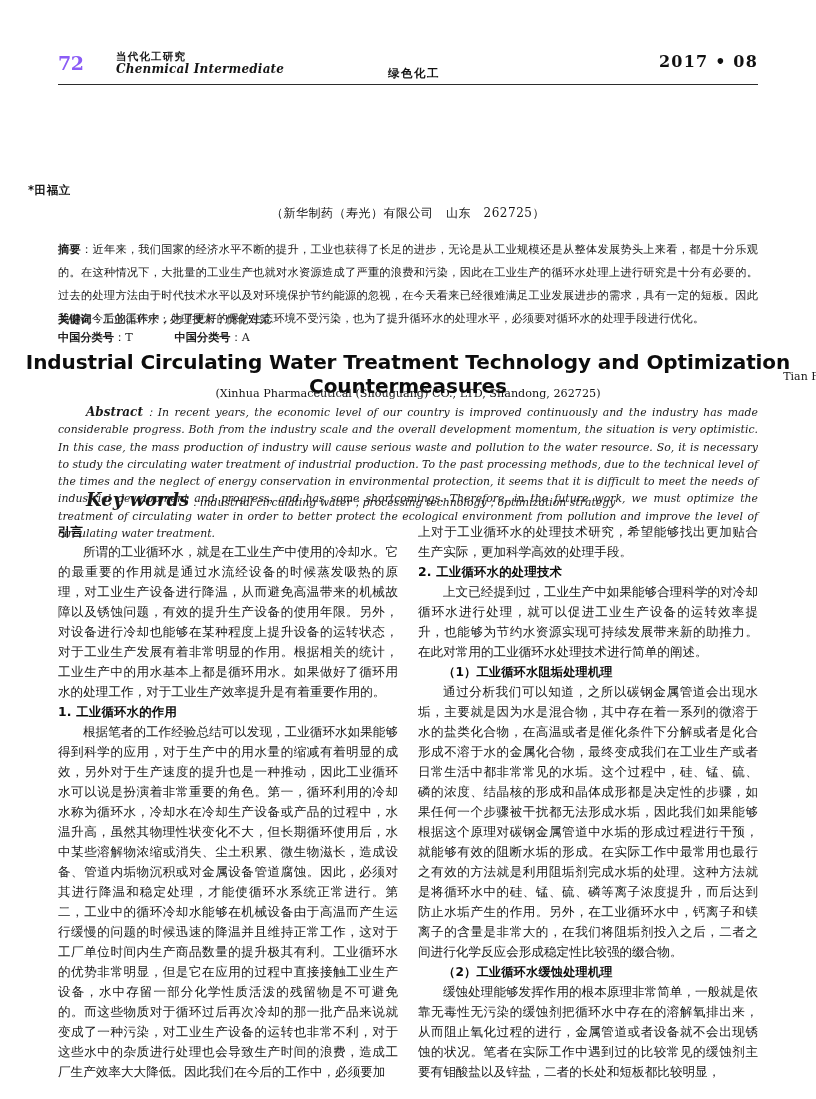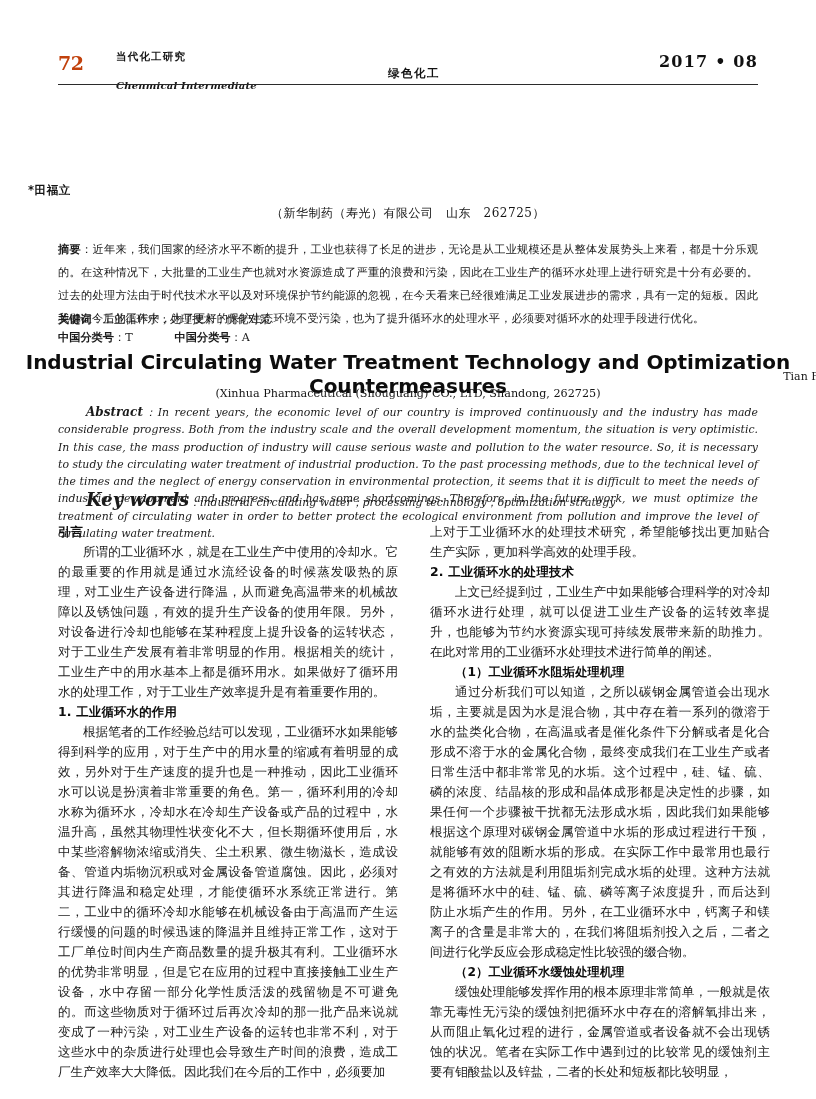--- a/index.html
+++ b/index.html
@@ -33,43 +33,43 @@
     height: 36px;
   }
   .runhead-pageno {
     position: absolute;
     left: 0px;
     top: 2px;
     font-family: "DejaVu Serif", serif;
     font-weight: bold;
     font-size: 19px;
     letter-spacing: -0.5px;
-    color: #c2410c;
+    color: #8b5cf6;
   }
   .runhead-journal {
     position: absolute;
     left: 58px;
     top: 0px;
     line-height: 1.15;
   }
   .runhead-journal-cn {
     font-family: "DejaVu Sans", sans-serif;
     font-size: 10.5px;
     letter-spacing: 1.2px;
     color: #161616;
     font-weight: 600;
   }
   .runhead-journal-en {
     font-family: "DejaVu Serif", serif;
     font-style: italic;
     font-weight: bold;
-    font-size: 10px;
+    font-size: 12px;
     letter-spacing: 0.2px;
     color: #161616;
-    margin-top: 18px;
+    margin-top: 1px;
   }
   .runhead-section {
     position: absolute;
     left: 330px;
     top: 16px;
     font-family: "DejaVu Sans", sans-serif;
     font-size: 11.5px;
     font-weight: 600;
     letter-spacing: 1.5px;
     color: #111;
@@ -246,21 +246,21 @@
     top: 522px;
     width: 340px;
     font-family: "DejaVu Serif", serif;
     font-size: 12.6px;
     line-height: 20.0px;
     text-align: justify;
     color: #1a1a1a;
     letter-spacing: 0px;
   }
   .col-left  { left: 58px; }
-  .col-right { left: 430px; }
+  .col-right { left: 418px; }
   .col p {
     margin: 0;
     text-indent: 25px;
   }
   .col p.noindent { text-indent: 0; }
   .col h3 {
     margin: 0;
     font-family: "DejaVu Sans", sans-serif;
     font-weight: bold;
     font-size: 12.4px;

